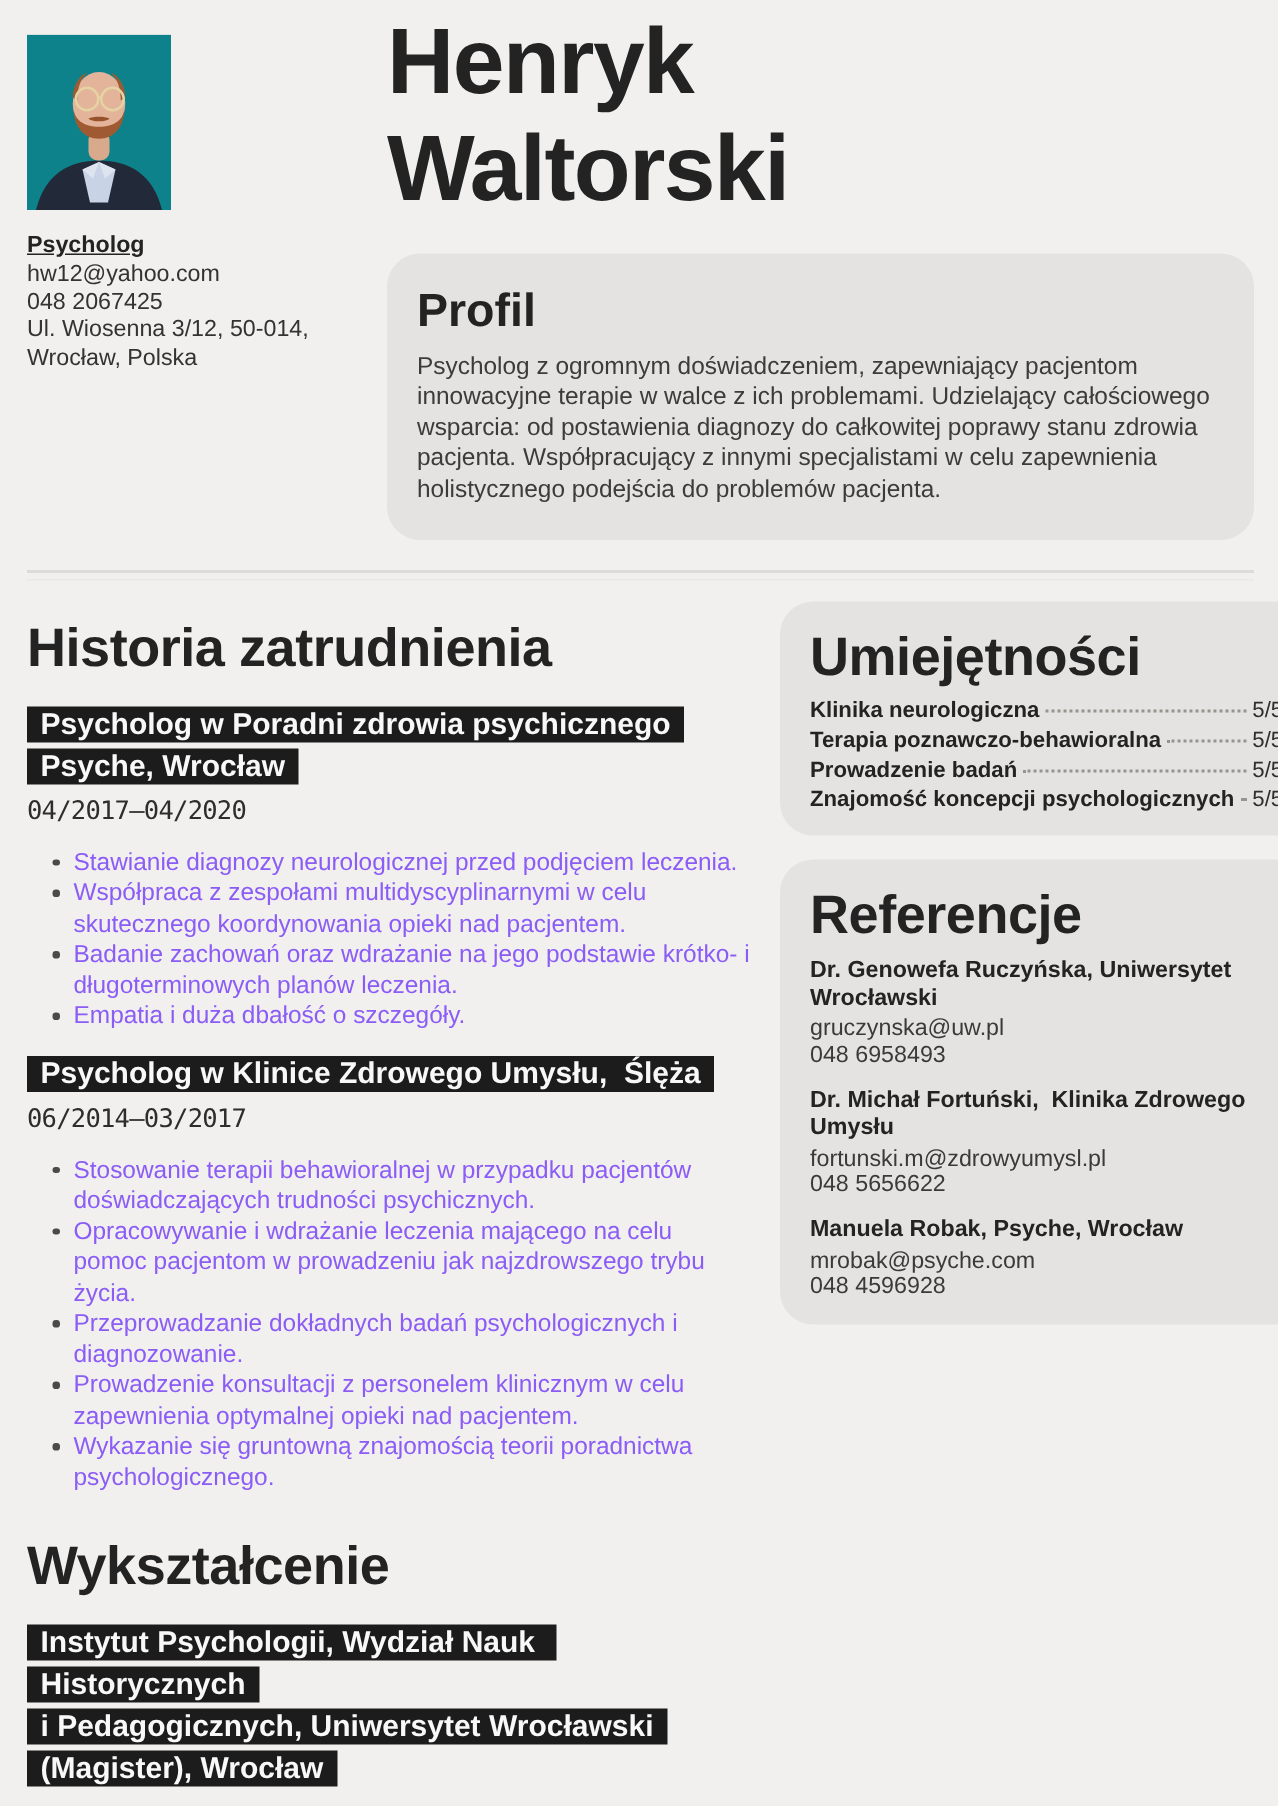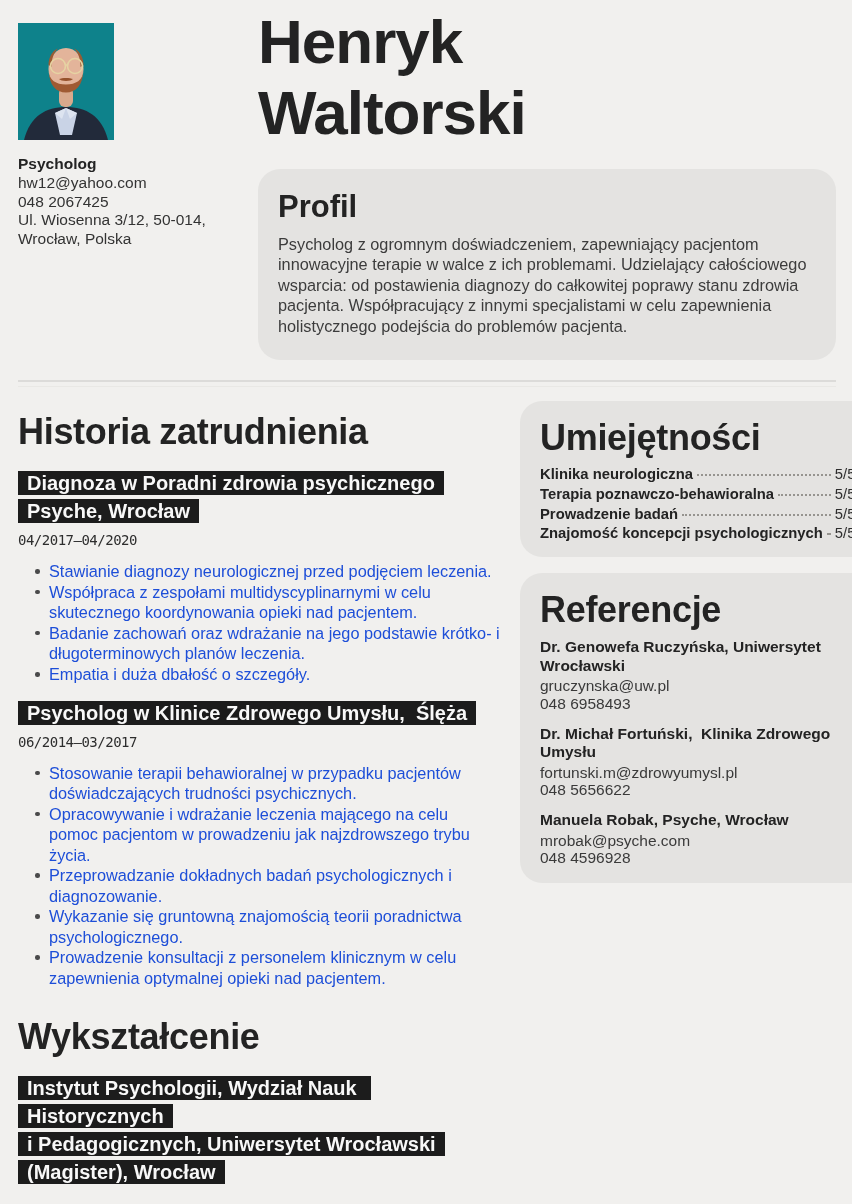--- a/index.html
+++ b/index.html
@@ -11,21 +11,21 @@
     -webkit-font-smoothing:antialiased;
     overflow:hidden;
   }
   .page { box-sizing:border-box; width:852px; height:1204px; padding:0 16px 0 18px; }
 
   
   .header { display:flex; }
   .header-left { width:240px; flex:0 0 240px; padding-top:23px; }
   .photo-frame { width:96px; height:117px; overflow:hidden; }
   .photo-frame svg { display:block; }
-  .contact-role { margin-top:15px; font-size:15.5px; font-weight:700; line-height:1.2; color:#232323; }
+  .contact-role { margin-top:15px; font-size:15.5px; font-weight:700; line-height:1.2; color:#232323;text-decoration:underline; }
   .contact-line { font-size:15.5px; line-height:1.22; color:#333; }
   .contact-address { font-size:15.5px; line-height:1.22; color:#333; white-space:pre-line; }
 
   .header-right { flex:1; padding-top:6px; }
   .name {
     margin:0 0 20px; font-size:62px; font-weight:700; line-height:1.15;
     letter-spacing:-1px; color:#232323; white-space:pre-line;
   }
   .profil-card {
     background:#e4e3e1; border-radius:22px;
@@ -47,24 +47,24 @@
 
   .hl-wrap { margin:0; max-width:470px; }
   .highlight {
     display:inline; background:#1c1c1c; color:#f8f8f8;
     font-size:20px; font-weight:700; line-height:1.4;
     padding:1px 9px; white-space:pre-wrap;
     -webkit-box-decoration-break:clone; box-decoration-break:clone;
   }
   .dates {
     margin:7px 0 0; font-family:"DejaVu Sans Mono","Liberation Mono",monospace;
-    font-size:14px; line-height:1.15; color:#2d2d2d; letter-spacing:-0.5px;
+    font-size:17px; line-height:1.15; color:#2d2d2d; letter-spacing:-0.5px;
   }
   .bullets { margin:13px 0 14px; padding:0 0 0 31px; list-style:none; }
-  .bullets li { position:relative; font-size:16.3px; line-height:1.26; color:#1d4ed8; }
+  .bullets li { position:relative; font-size:16.3px; line-height:1.26; color:#8b5cf6; }
   .bullets li::before {
     content:""; position:absolute; left:-14px; top:8px;
     width:4.5px; height:4.5px; border-radius:50%; background:#4a4a4a;
   }
 
   
   .card { background:#e4e3e1; border-radius:22px; padding:16px 18px 12px 20px; margin-bottom:16px; }
   .card-title { margin:0 0 7px; font-size:36px; font-weight:700; letter-spacing:-0.3px; color:#232323; }
 
   .skill-row { display:flex; align-items:baseline; margin-bottom:3px; }
@@ -131,40 +131,40 @@
 
   <hr class="divider">
 
   <div class="columns">
 
     <div class="main-col">
 
       <h2 class="section-title first">Historia zatrudnienia</h2>
 
       <div class="job">
-        <p class="hl-wrap"><span class="highlight">Diagnoza w Poradni zdrowia psychicznego
+        <p class="hl-wrap"><span class="highlight">Psycholog w Poradni zdrowia psychicznego
 Psyche, Wrocław</span></p>
         <div class="dates">04/2017—04/2020</div>
         <ul class="bullets">
           <li>Stawianie diagnozy neurologicznej przed podjęciem leczenia.</li>
           <li>Współpraca z zespołami multidyscyplinarnymi w celu skutecznego koordynowania opieki nad pacjentem.</li>
           <li>Badanie zachowań oraz wdrażanie na jego podstawie krótko- i długoterminowych planów leczenia.</li>
           <li>Empatia i duża dbałość o szczegóły.</li>
         </ul>
       </div>
 
       <div class="job">
         <p class="hl-wrap"><span class="highlight">Psycholog w Klinice Zdrowego Umysłu,  Ślęża</span></p>
         <div class="dates">06/2014—03/2017</div>
         <ul class="bullets">
           <li>Stosowanie terapii behawioralnej w przypadku pacjentów doświadczających trudności psychicznych.</li>
           <li>Opracowywanie i wdrażanie leczenia mającego na celu pomoc pacjentom w prowadzeniu jak najzdrowszego trybu życia.</li>
           <li>Przeprowadzanie dokładnych badań psychologicznych i diagnozowanie.</li>
+          <li>Prowadzenie konsultacji z personelem klinicznym w celu zapewnienia optymalnej opieki nad pacjentem.</li>
           <li>Wykazanie się gruntowną znajomością teorii poradnictwa psychologicznego.</li>
-          <li>Prowadzenie konsultacji z personelem klinicznym w celu zapewnienia optymalnej opieki nad pacjentem.</li>
         </ul>
       </div>
 
       <h2 class="section-title">Wykształcenie</h2>
       <div class="edu">
         <p class="hl-wrap"><span class="highlight">Instytut Psychologii, Wydział Nauk Historycznych
 i Pedagogicznych, Uniwersytet Wrocławski
 (Magister), Wrocław</span></p>
 
       </div>

